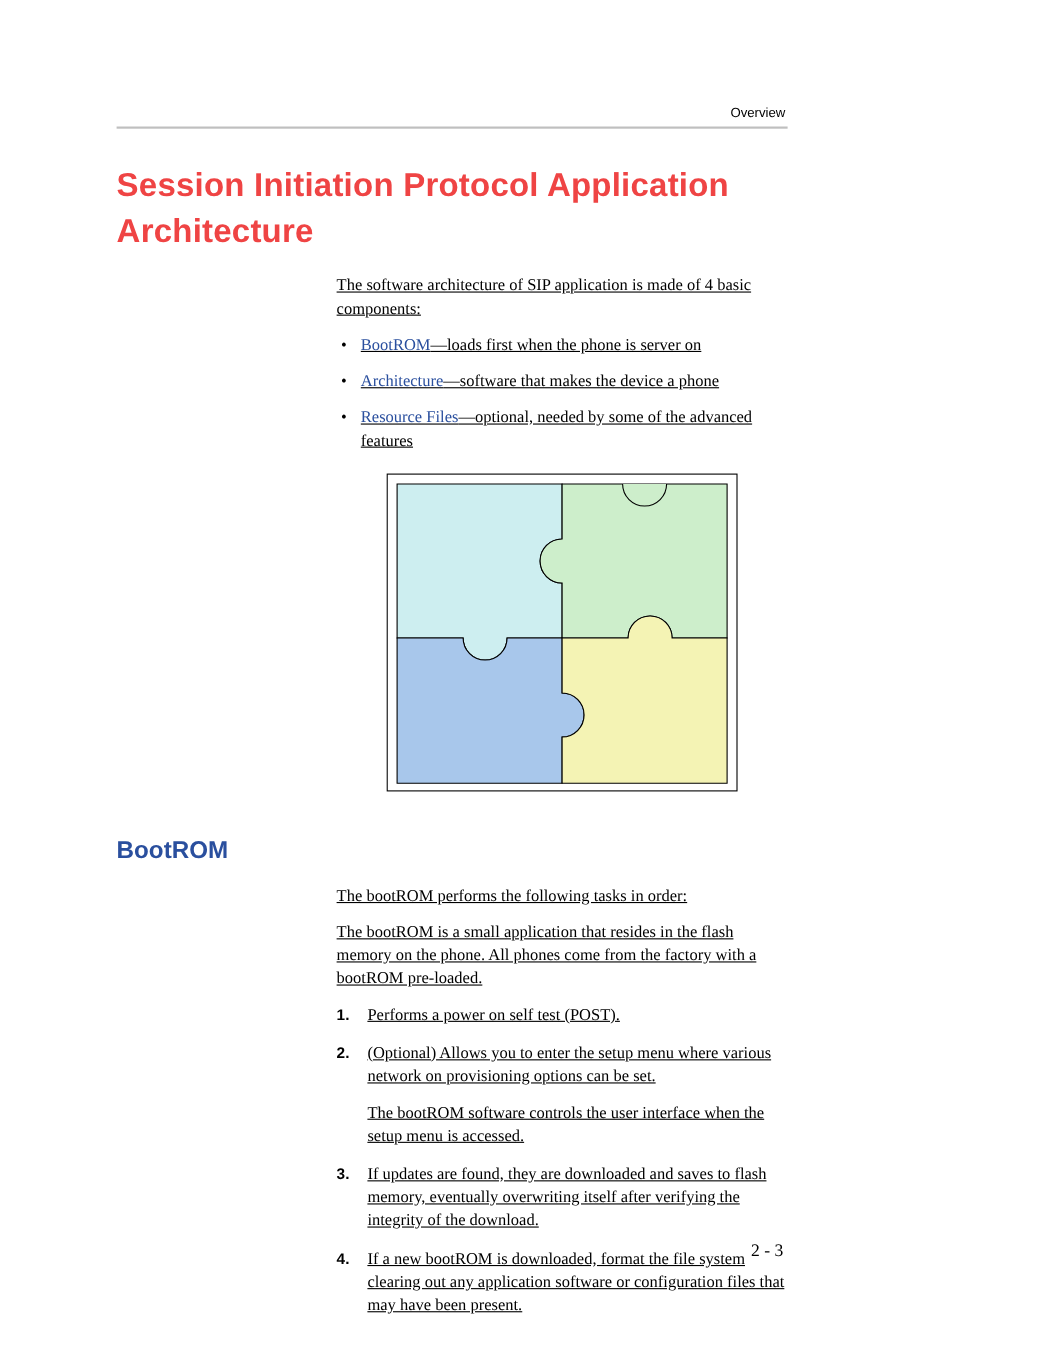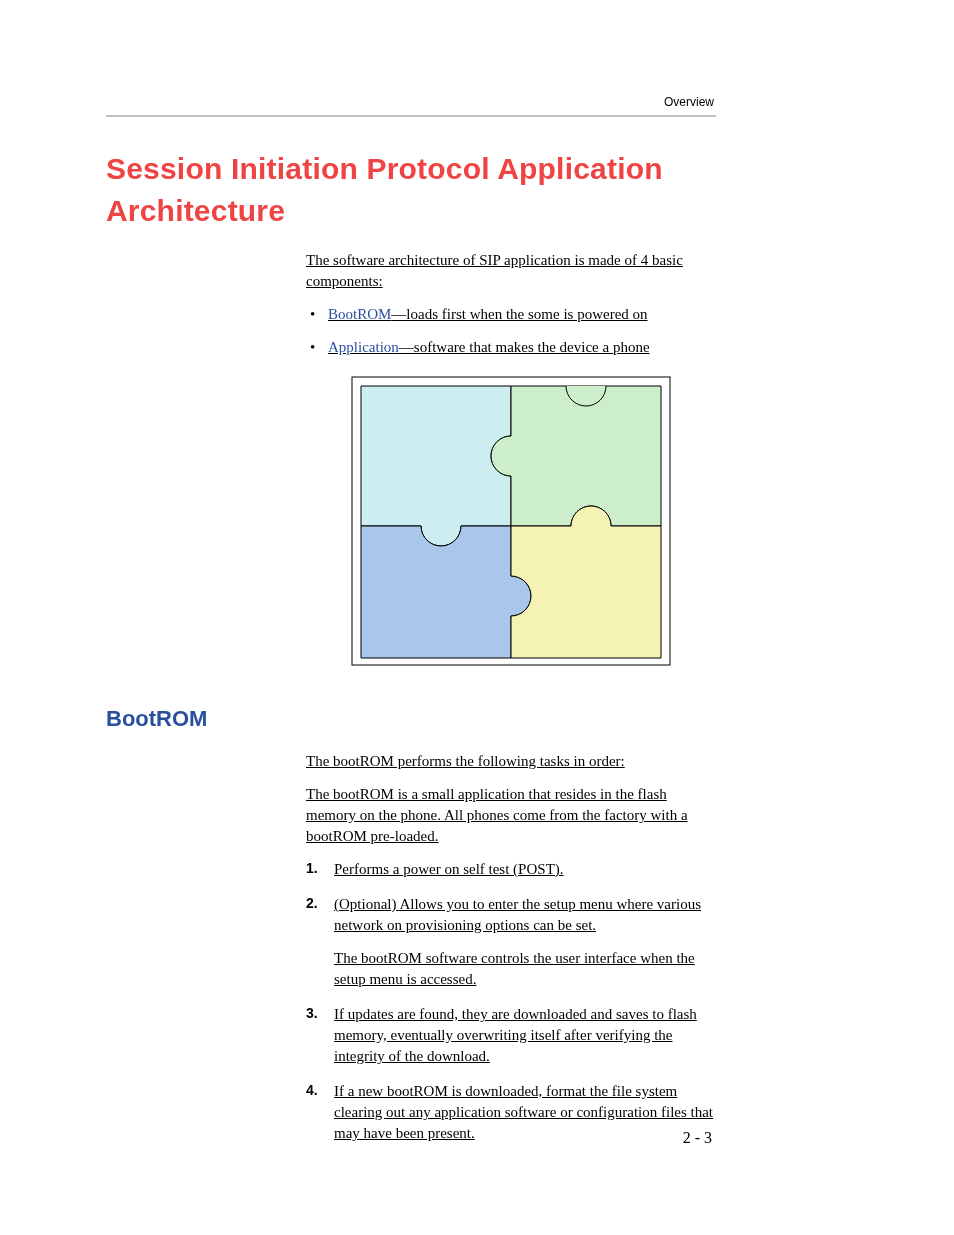--- a/index.html
+++ b/index.html
@@ -118,24 +118,27 @@
   <div class="running-head">Overview</div>
   <div class="hr"></div>
 
   <h1 class="section-title">Session Initiation Protocol Application Architecture</h1>
 
   <div class="body-block">
     <p>The software architecture of SIP application is made of 4 basic components:</p>
 
     <ul class="bullets">
       <li>
-        <span class="link">BootROM</span><span>—loads first when the some is powered on</span>
+        <span class="link">BootROM</span><span>—loads first when the phone is server on</span>
       </li>
       <li>
-        <span class="link">Application</span><span>—software that makes the device a phone</span>
+        <span class="link">Architecture</span><span>—software that makes the device a phone</span>
+      </li>
+      <li>
+        <span class="link">Resource Files</span><span>—optional, needed by some of the advanced features</span>
       </li>
     </ul>
 
     <div class="figure">
       <svg viewBox="0 0 320 292" width="320" height="292">
         <rect x="1" y="1" width="318" height="288" fill="none" stroke="#000" stroke-width="1"></rect>
 
         <path d="M10 10 H160
                  V60
                  a20 20 0 1 0 0 40

